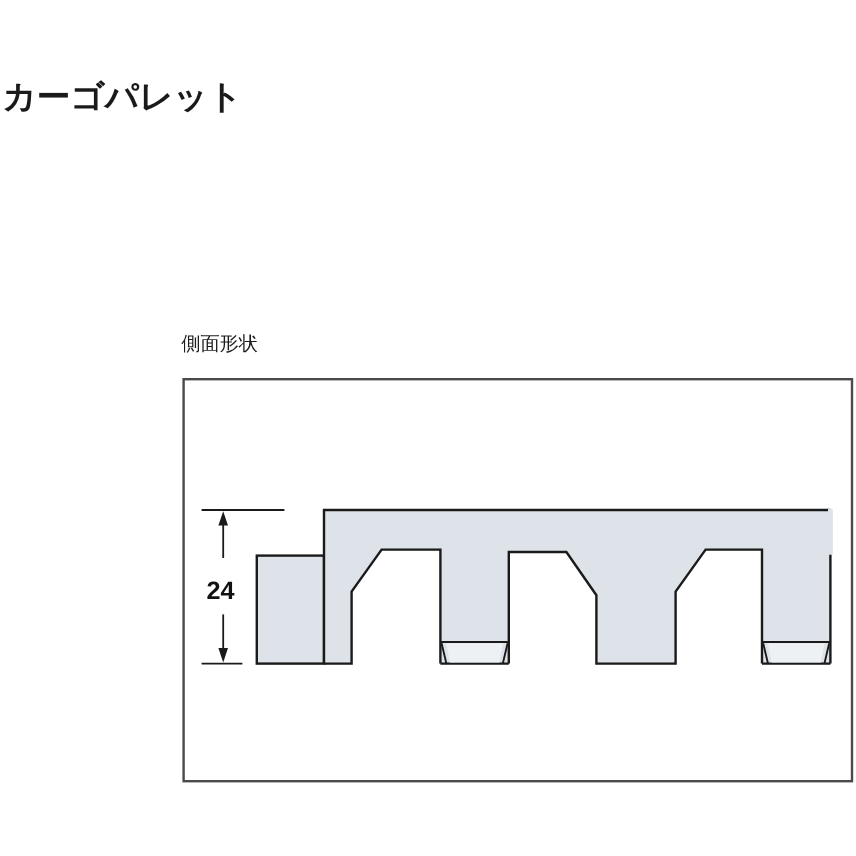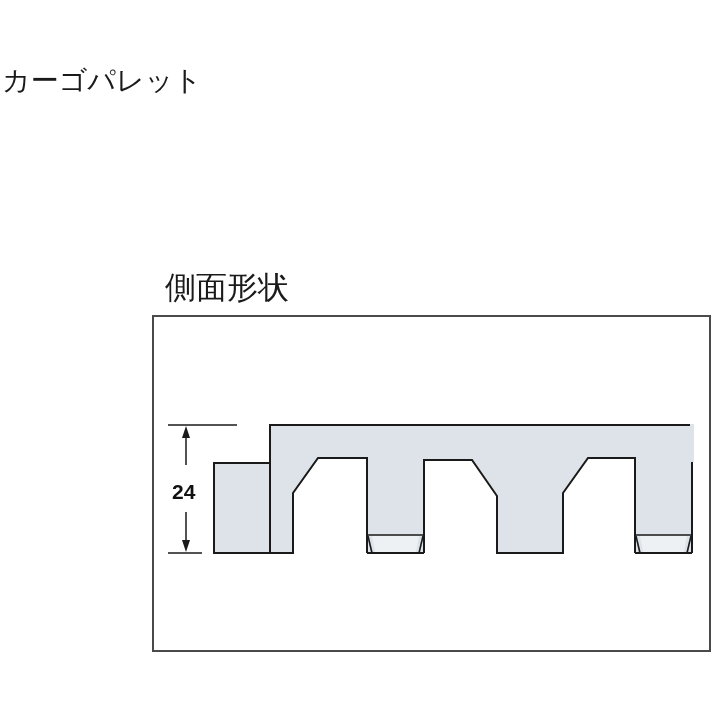--- a/index.html
+++ b/index.html
@@ -17,26 +17,27 @@
     }
     .title {
       position: absolute;
       left: 2px;
       top: 63px;
       font-size: 28px;
       line-height: 36px;
       letter-spacing: 0px;
       color: #1a1a1a;
       white-space: nowrap;
+      font-weight: bold;
     }
     .subtitle {
       position: absolute;
-      left: 165px;
+      left: 151px;
       top: 271px;
-      font-size: 31px;
+      font-size: 16px;
       line-height: 32px;
       color: #1a1a1a;
       white-space: nowrap;
     }
     .frame {
       position: absolute;
       left: 152px;
       top: 315px;
       width: 555px;
       height: 333px;

